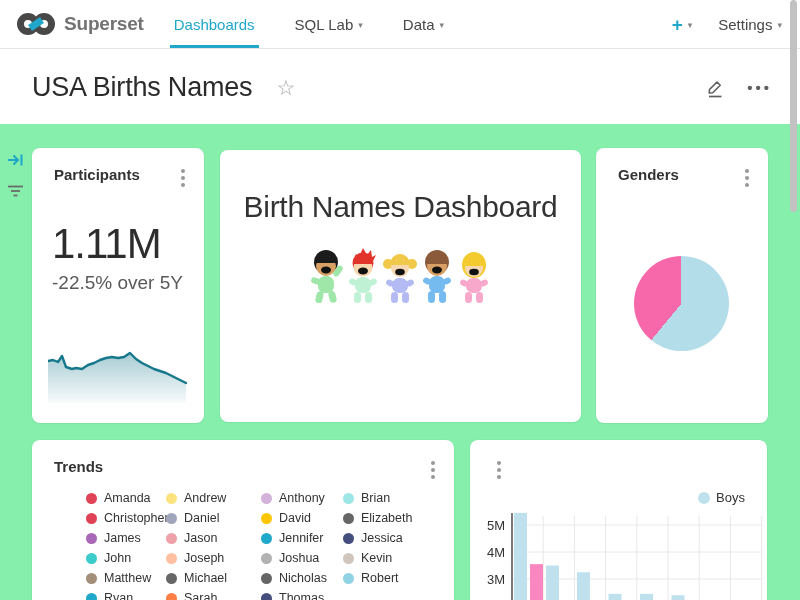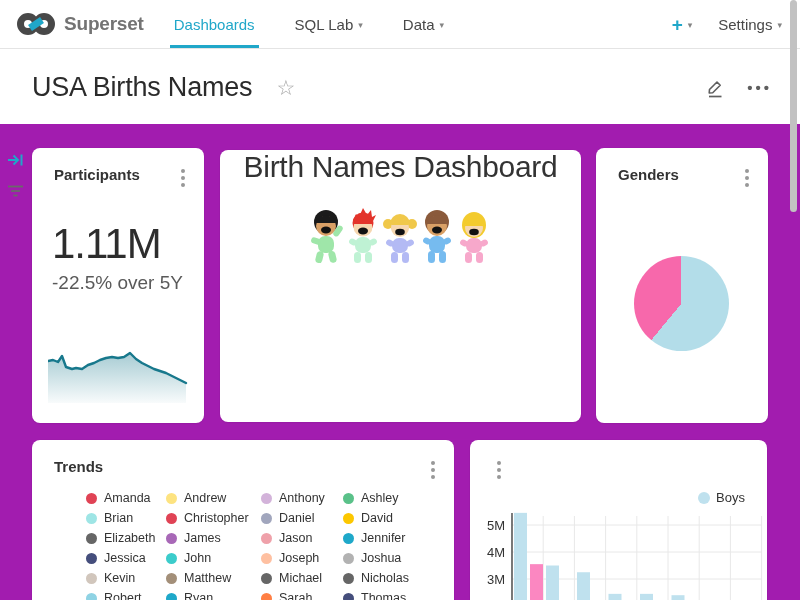--- a/index.html
+++ b/index.html
@@ -25,39 +25,39 @@
   .titlebar { position:absolute; left:0; top:50px; width:800px; height:74px; background:#fff;
     display:flex; align-items:center; padding:0 28px 0 32px; }
   .page-title { font-size:27px; font-weight:500; color:#2B2B2B; letter-spacing:-0.2px; }
   .badge { margin-left:16px; background:#F0F0F0; border:1px solid #E2E2E2; border-radius:12px;
     padding:4px 12px; font-size:13px; color:#5F5F5F; }
   .star { margin-left:24px; font-size:21px; color:#A6A6A6; cursor:pointer; line-height:1; }
   .title-actions { margin-left:auto; display:flex; align-items:center; gap:22px; }
   .dots { color:#5F5F5F; font-size:15px; font-weight:700; letter-spacing:3px; cursor:pointer; }
 
   
-  .content { position:absolute; left:0; top:124px; width:800px; height:476px; background:#a21caf; overflow:hidden; }
+  .content { position:absolute; left:0; top:124px; width:800px; height:476px; background:#86efac; overflow:hidden; }
   .side-icons { position:absolute; left:7px; top:28px; display:flex; flex-direction:column; gap:16px; }
   .side-icons .icn { cursor:pointer; }
 
   .card { position:absolute; background:#fff; border-radius:8px; box-shadow:0 1px 2px rgba(0,0,0,0.04), 0 0 0 1px rgba(0,0,0,0.02); }
   .card-hd { display:flex; justify-content:space-between; align-items:flex-start; padding:18px 14px 0 22px; }
   .card-title { font-size:15px; font-weight:600; color:#333; }
   .kebab { display:flex; flex-direction:column; gap:3px; padding:3px 5px; cursor:pointer; }
   .kebab span { width:4px; height:4px; border-radius:50%; background:#989898; }
 
   
   #card-participants { left:32px; top:24px; width:172px; height:275px; }
   .big-number { font-size:42px; font-weight:500; color:#2D2D2D; margin:30px 0 0 20px; letter-spacing:-1px; }
   .subheader { font-size:19px; color:#5A5A5A; margin:4px 0 0 20px; }
   .spark { position:absolute; left:16px; right:14px; bottom:20px; height:60px; }
 
   
   #card-markdown { left:220px; top:26px; width:361px; height:272px; }
-  .md-heading { text-align:center; font-size:30px; font-weight:500; color:#333; letter-spacing:-0.3px; }
+  .md-heading { text-align:center; font-size:30px; font-weight:500; color:#333; margin-top:40px; letter-spacing:-0.3px; }
   .kids { display:block; margin:24px auto 0 auto; }
 
   
   #card-genders { left:596px; top:24px; width:172px; height:275px; }
   .pie { position:absolute; left:38px; top:108px; width:95px; height:95px; border-radius:50%; }
 
   
   #card-trends { left:32px; top:316px; width:422px; height:300px; }
   .legend-grid { position:absolute; left:54px; top:48px; right:10px; display:grid;
     grid-template-columns:80px 95px 82px 1fr; }
@@ -256,24 +256,20 @@
           <span class="legend-dot" style="background: rgb(224, 67, 85);"></span>
           <span>Amanda</span>
         </div>
         <div class="legend-item">
           <span class="legend-dot" style="background: rgb(253, 227, 128);"></span>
           <span>Andrew</span>
         </div>
         <div class="legend-item">
           <span class="legend-dot" style="background: rgb(211, 179, 218);"></span>
           <span>Anthony</span>
-        </div>
-        <div class="legend-item">
-          <span class="legend-dot" style="background: rgb(90, 193, 137);"></span>
-          <span>Ashley</span>
         </div>
         <div class="legend-item">
           <span class="legend-dot" style="background: rgb(158, 229, 229);"></span>
           <span>Brian</span>
         </div>
         <div class="legend-item">
           <span class="legend-dot" style="background: rgb(224, 67, 85);"></span>
           <span>Christopher</span>
         </div>
         <div class="legend-item">

